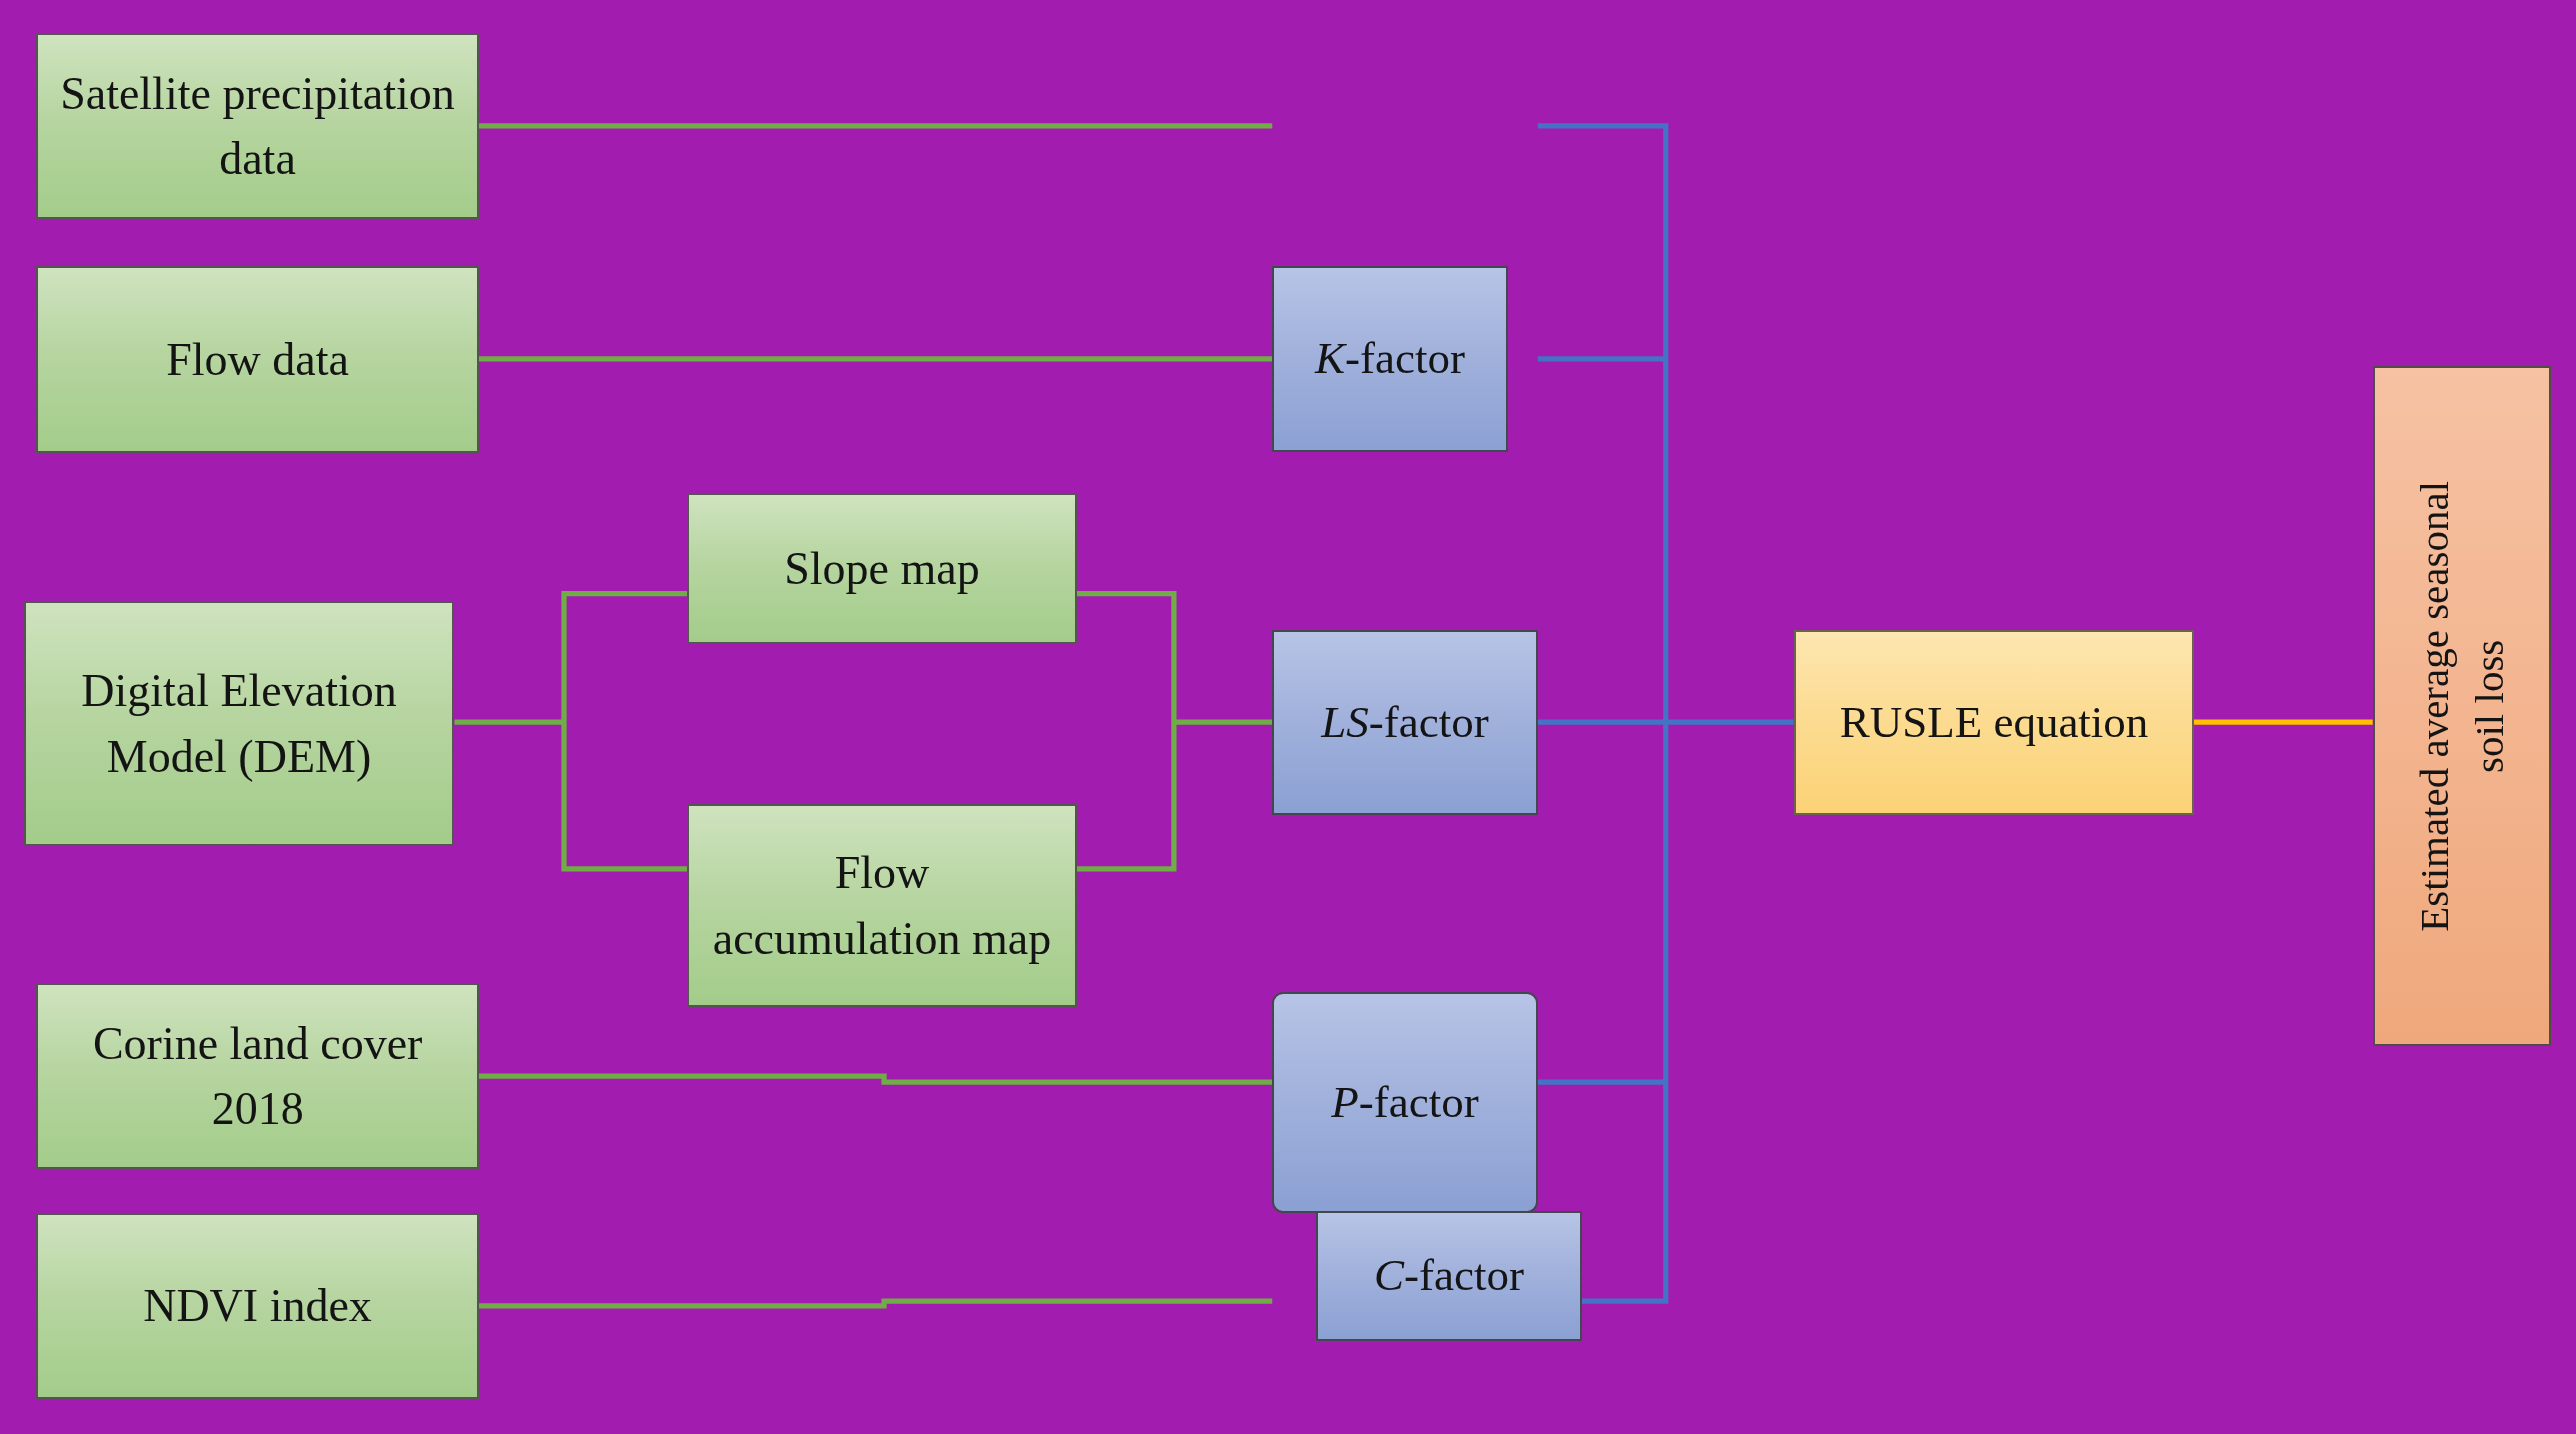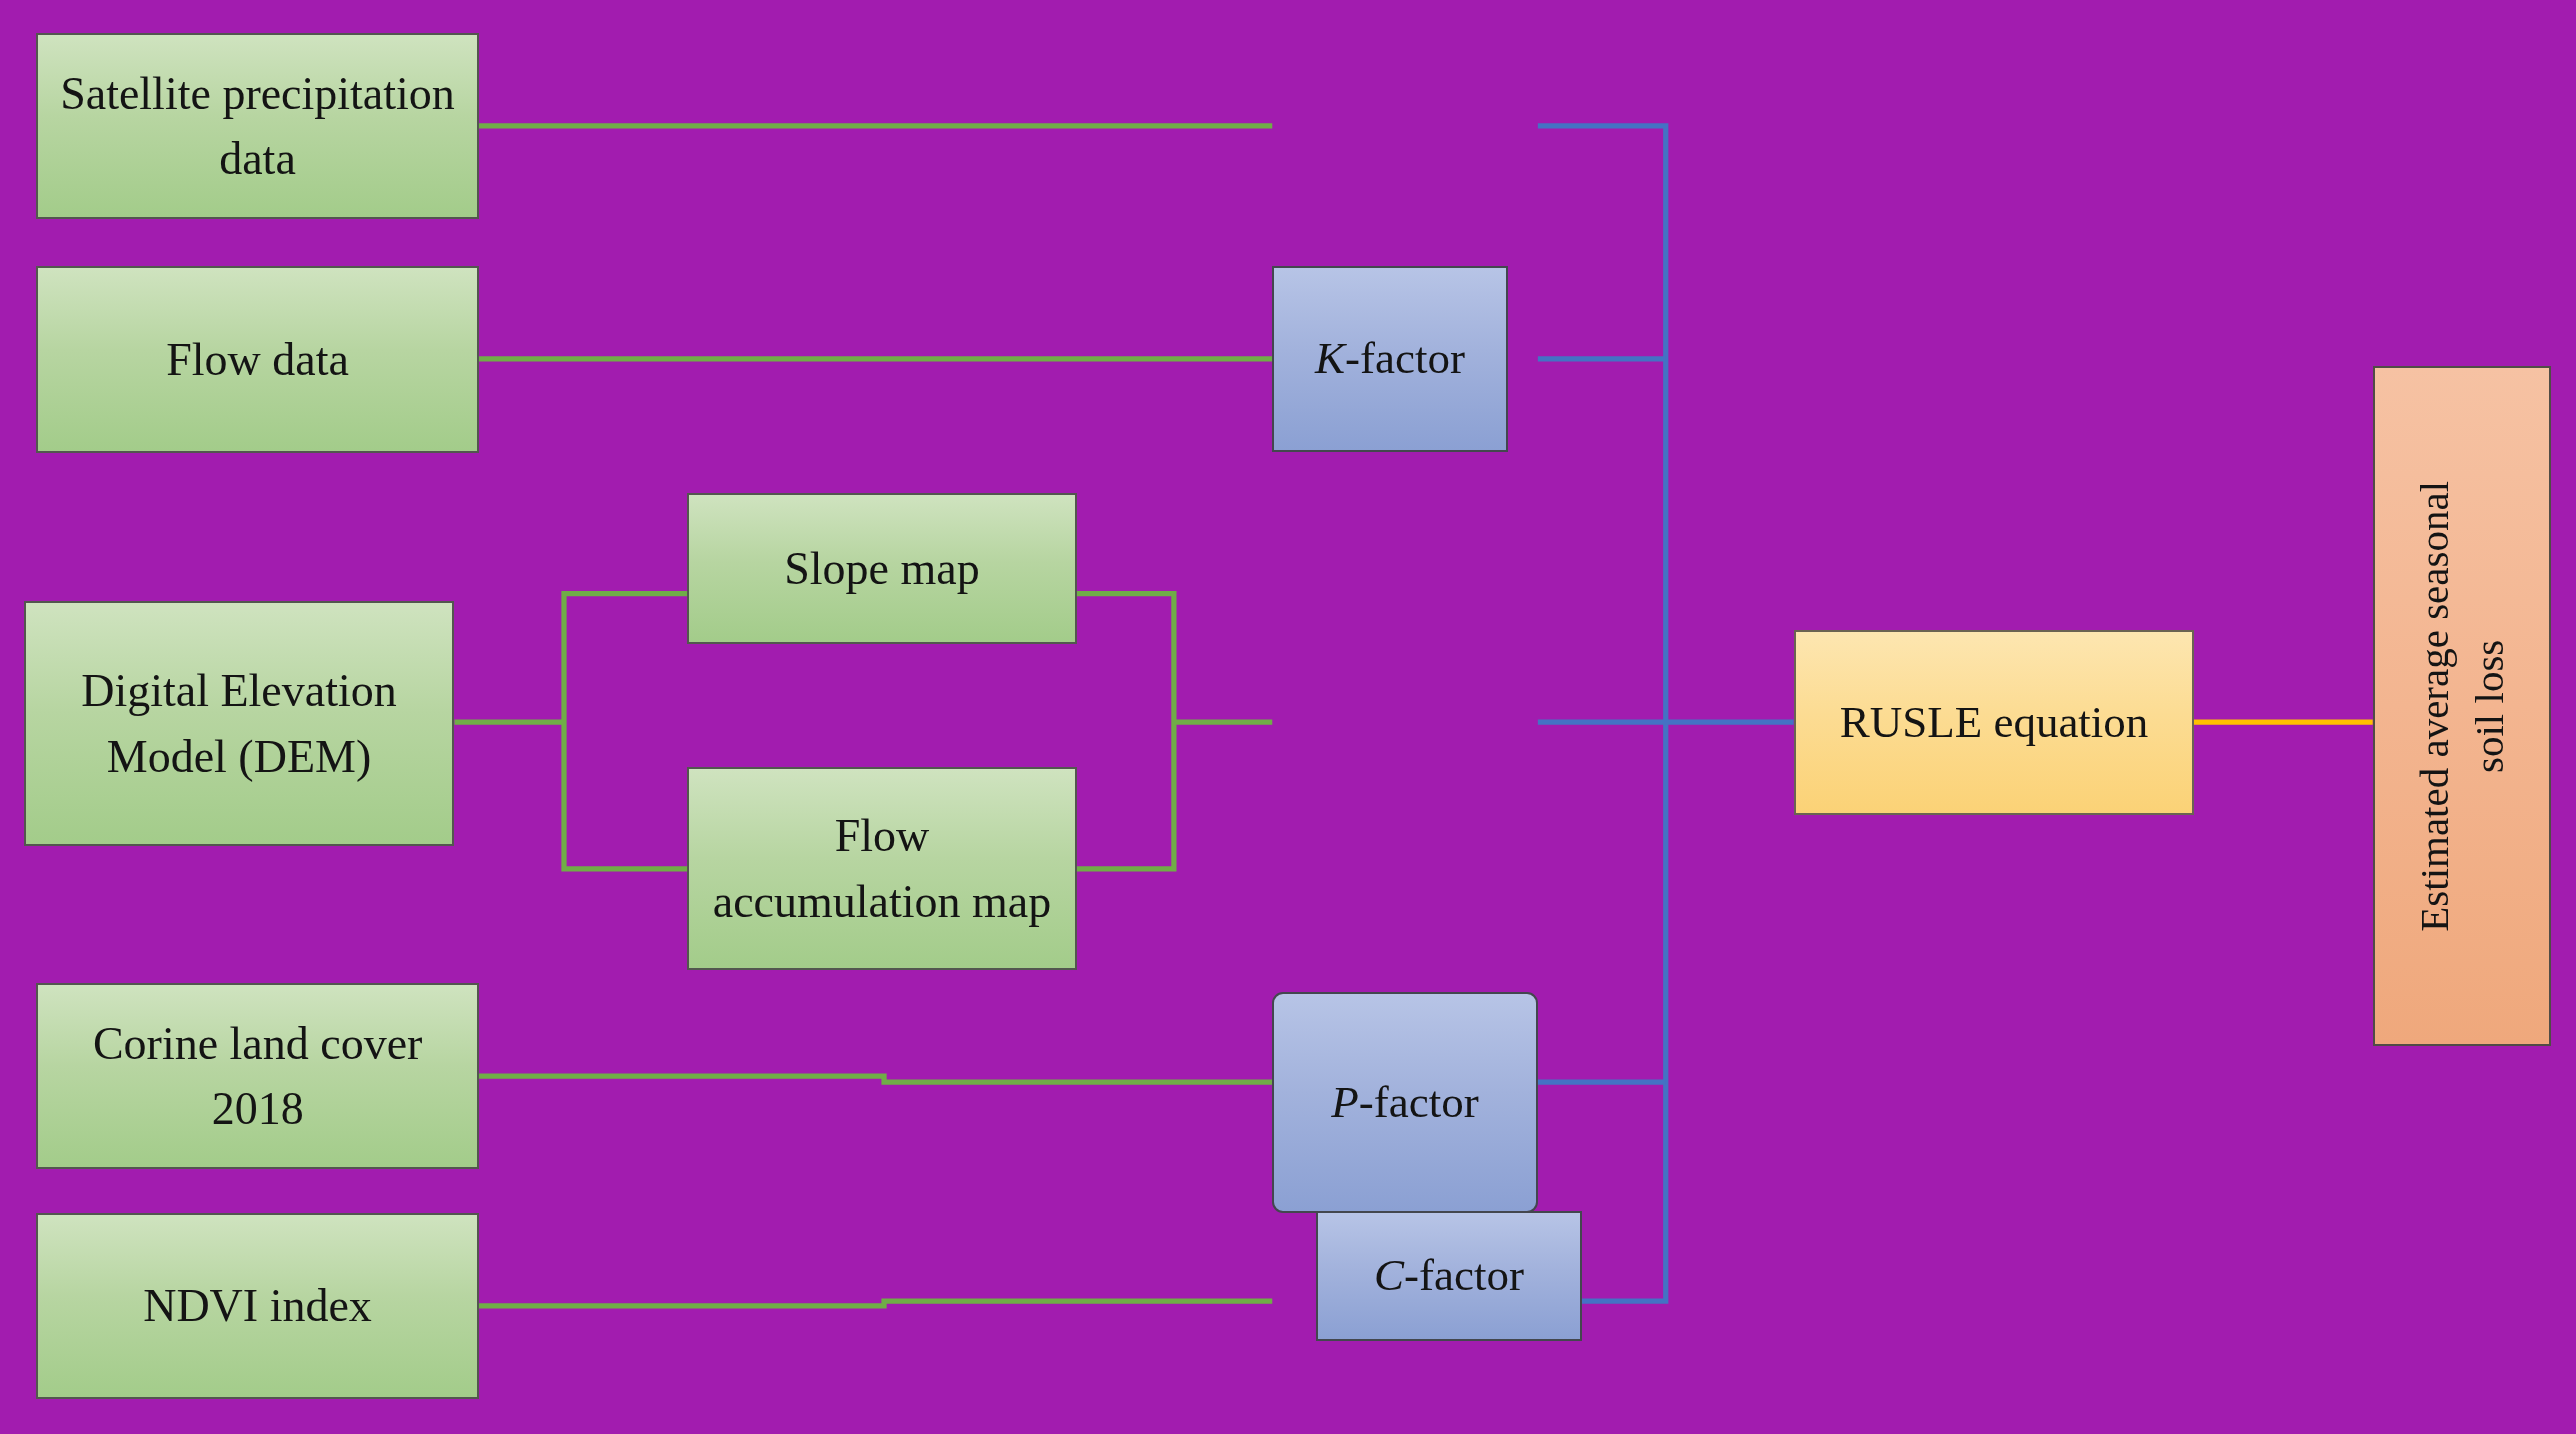--- a/index.html
+++ b/index.html
@@ -51,21 +51,21 @@
     line-height:1.35;
   }
   .fx-prefix{font-style:italic;}
   
   #box-satellite{left:36px;top:33px;width:443px;height:186px;}
   #box-soil{left:36px;top:266px;width:443px;height:187px;}
   #box-dem{left:24px;top:601px;width:430px;height:245px;}
   #box-corine{left:36px;top:983px;width:443px;height:186px;padding-left:20px;}
   #box-ndvi{left:36px;top:1213px;width:443px;height:186px;}
   #box-slope{left:687px;top:493px;width:390px;height:151px;}
-  #box-flow{left:687px;top:767px;width:390px;height:203px;}
+  #box-flow{left:687px;top:804px;width:390px;height:203px;}
   #box-r{left:1272px;top:33px;width:266px;height:186px;}
   #box-k{left:1272px;top:266px;width:236px;height:186px;}
   #box-ls{left:1272px;top:630px;width:266px;height:185px;}
   #box-p{left:1272px;top:992px;width:266px;height:221px;border-radius:11px;}
   #box-c{left:1272px;top:1211px;width:266px;height:130px;margin-left:44px;}
   #box-rusle{left:1794px;top:630px;width:400px;height:185px;}
   #box-output{left:2373px;top:366px;width:178px;height:680px;}
 </style>
 </head>
 <body>
@@ -117,20 +117,23 @@
 
   <div class="box green pad" id="box-flow">
     <span>Flow accumulation map</span>
   </div>
 
 
   <div class="box blue" id="box-k">
     <span><span class="fx-prefix">K</span><span>-factor</span></span>
   </div>
 
+  <div class="box blue" id="box-ls">
+    <span><span class="fx-prefix">LS</span><span>-factor</span></span>
+  </div>
 
   <div class="box blue" id="box-p">
     <span><span class="fx-prefix">P</span><span>-factor</span></span>
   </div>
 
   <div class="box blue" id="box-c">
     <span><span class="fx-prefix">C</span><span>-factor</span></span>
   </div>
 
   <div class="box orange" id="box-rusle">

